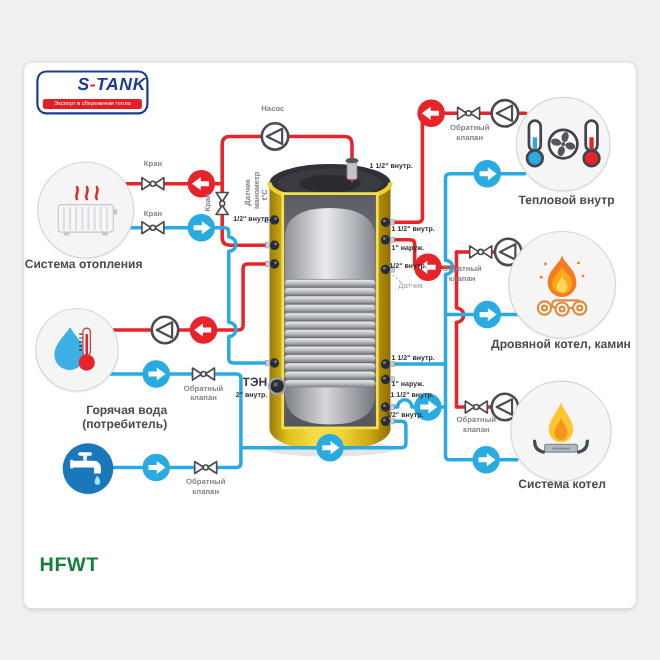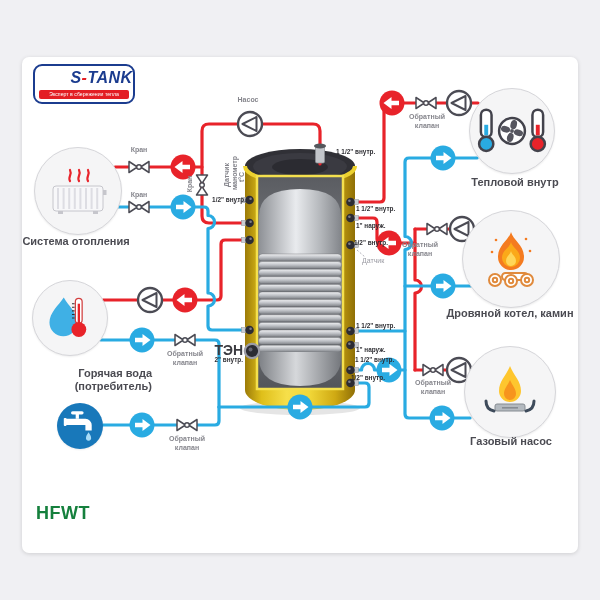--- a/index.html
+++ b/index.html
@@ -20,21 +20,21 @@
         box-sizing:border-box;display:flex;align-items:center;justify-content:center;
         box-shadow:0 1px 2px rgba(0,0,0,.07);}
   .node.solid{background:var(--cold-node);border:none;}
   .node-label{position:absolute;width:150px;text-align:center;font-size:11px;font-weight:bold;
         color:#4b4b52;line-height:13px;}
   
   .lbl{position:absolute;white-space:nowrap;line-height:1.25;}
   .lbl-s{font-size:7px;color:#85858c;font-weight:600;}
   .lbl-p{font-size:6.4px;color:#2e2e33;font-weight:bold;}
   .lbl-g{font-size:7px;color:#9a9aa2;}
-  .lbl-ten{font-size:14px;color:#3a3a40;font-weight:bold;}
+  .lbl-ten{font-size:11px;color:#3a3a40;font-weight:bold;}
   #model{position:absolute;left:36px;top:503px;font-size:18px;font-weight:bold;color:#15803d;
         letter-spacing:.5px;}
   svg{display:block;}
   #piping{position:absolute;left:0;top:0;}
 </style>
 </head>
 <body>
 
 <div id="stage">
   <div id="card"></div>
@@ -288,21 +288,21 @@
 
   <div class="node" style="left:464px;top:346px;width:92px;height:92px;">
     <svg width="56" height="54" viewBox="0 0 56 54">
       <path d="M28,1 C32,11 39,16 39,26 a11,11 0 0 1 -22,0 C17,16 24,11 28,1 Z" fill="#fec62e"></path>
       <path d="M28,15 C30.5,21 34,23.5 34,29 a6,6 0 0 1 -12,0 C22,23.5 25.5,21 28,15 Z" fill="#f7941d"></path>
       <rect x="13" y="39" width="30" height="7" rx="2" fill="#b3b9bf" stroke="#868c92"></rect>
       <rect x="20" y="42" width="16" height="1.6" fill="#868c92"></rect>
       <path d="M12,46 q-8,-1.5 -8,-10 M44,46 q8,-1.5 8,-10" stroke="#3e4b5b" stroke-width="3" fill="none" stroke-linecap="round"></path>
     </svg>
   </div>
-  <div class="node-label" style="left:436px;top:435px;">Газовый насос</div>
+  <div class="node-label" style="left:436px;top:435px;">Система котел</div>
 
   <div id="ann-layer">
       <div class="lbl lbl-s" style="left: 248px; top: 96px; transform: translateX(-50%);">Насос</div>
       <div class="lbl lbl-s" style="left: 139px; top: 146px; transform: translateX(-50%);">Кран</div>
       <div class="lbl lbl-s" style="left: 139px; top: 191px; transform: translateX(-50%);">Кран</div>
       <div class="lbl lbl-s" style="left: 190px; top: 184px; transform: translate(-50%, -50%) rotate(-90deg);">Кран</div>
       <div class="lbl lbl-s" style="left: 227px; top: 175px; transform: translate(-50%, -50%) rotate(-90deg);">Датчик</div>
       <div class="lbl lbl-s" style="left: 235px; top: 173px; transform: translate(-50%, -50%) rotate(-90deg);">манометр</div>
       <div class="lbl lbl-s" style="left: 242px; top: 177px; transform: translate(-50%, -50%) rotate(-90deg);">t°C</div>
       <div class="lbl lbl-p" style="left: 246px; top: 196px; transform: translateX(-100%);">1/2" внутр.</div>

